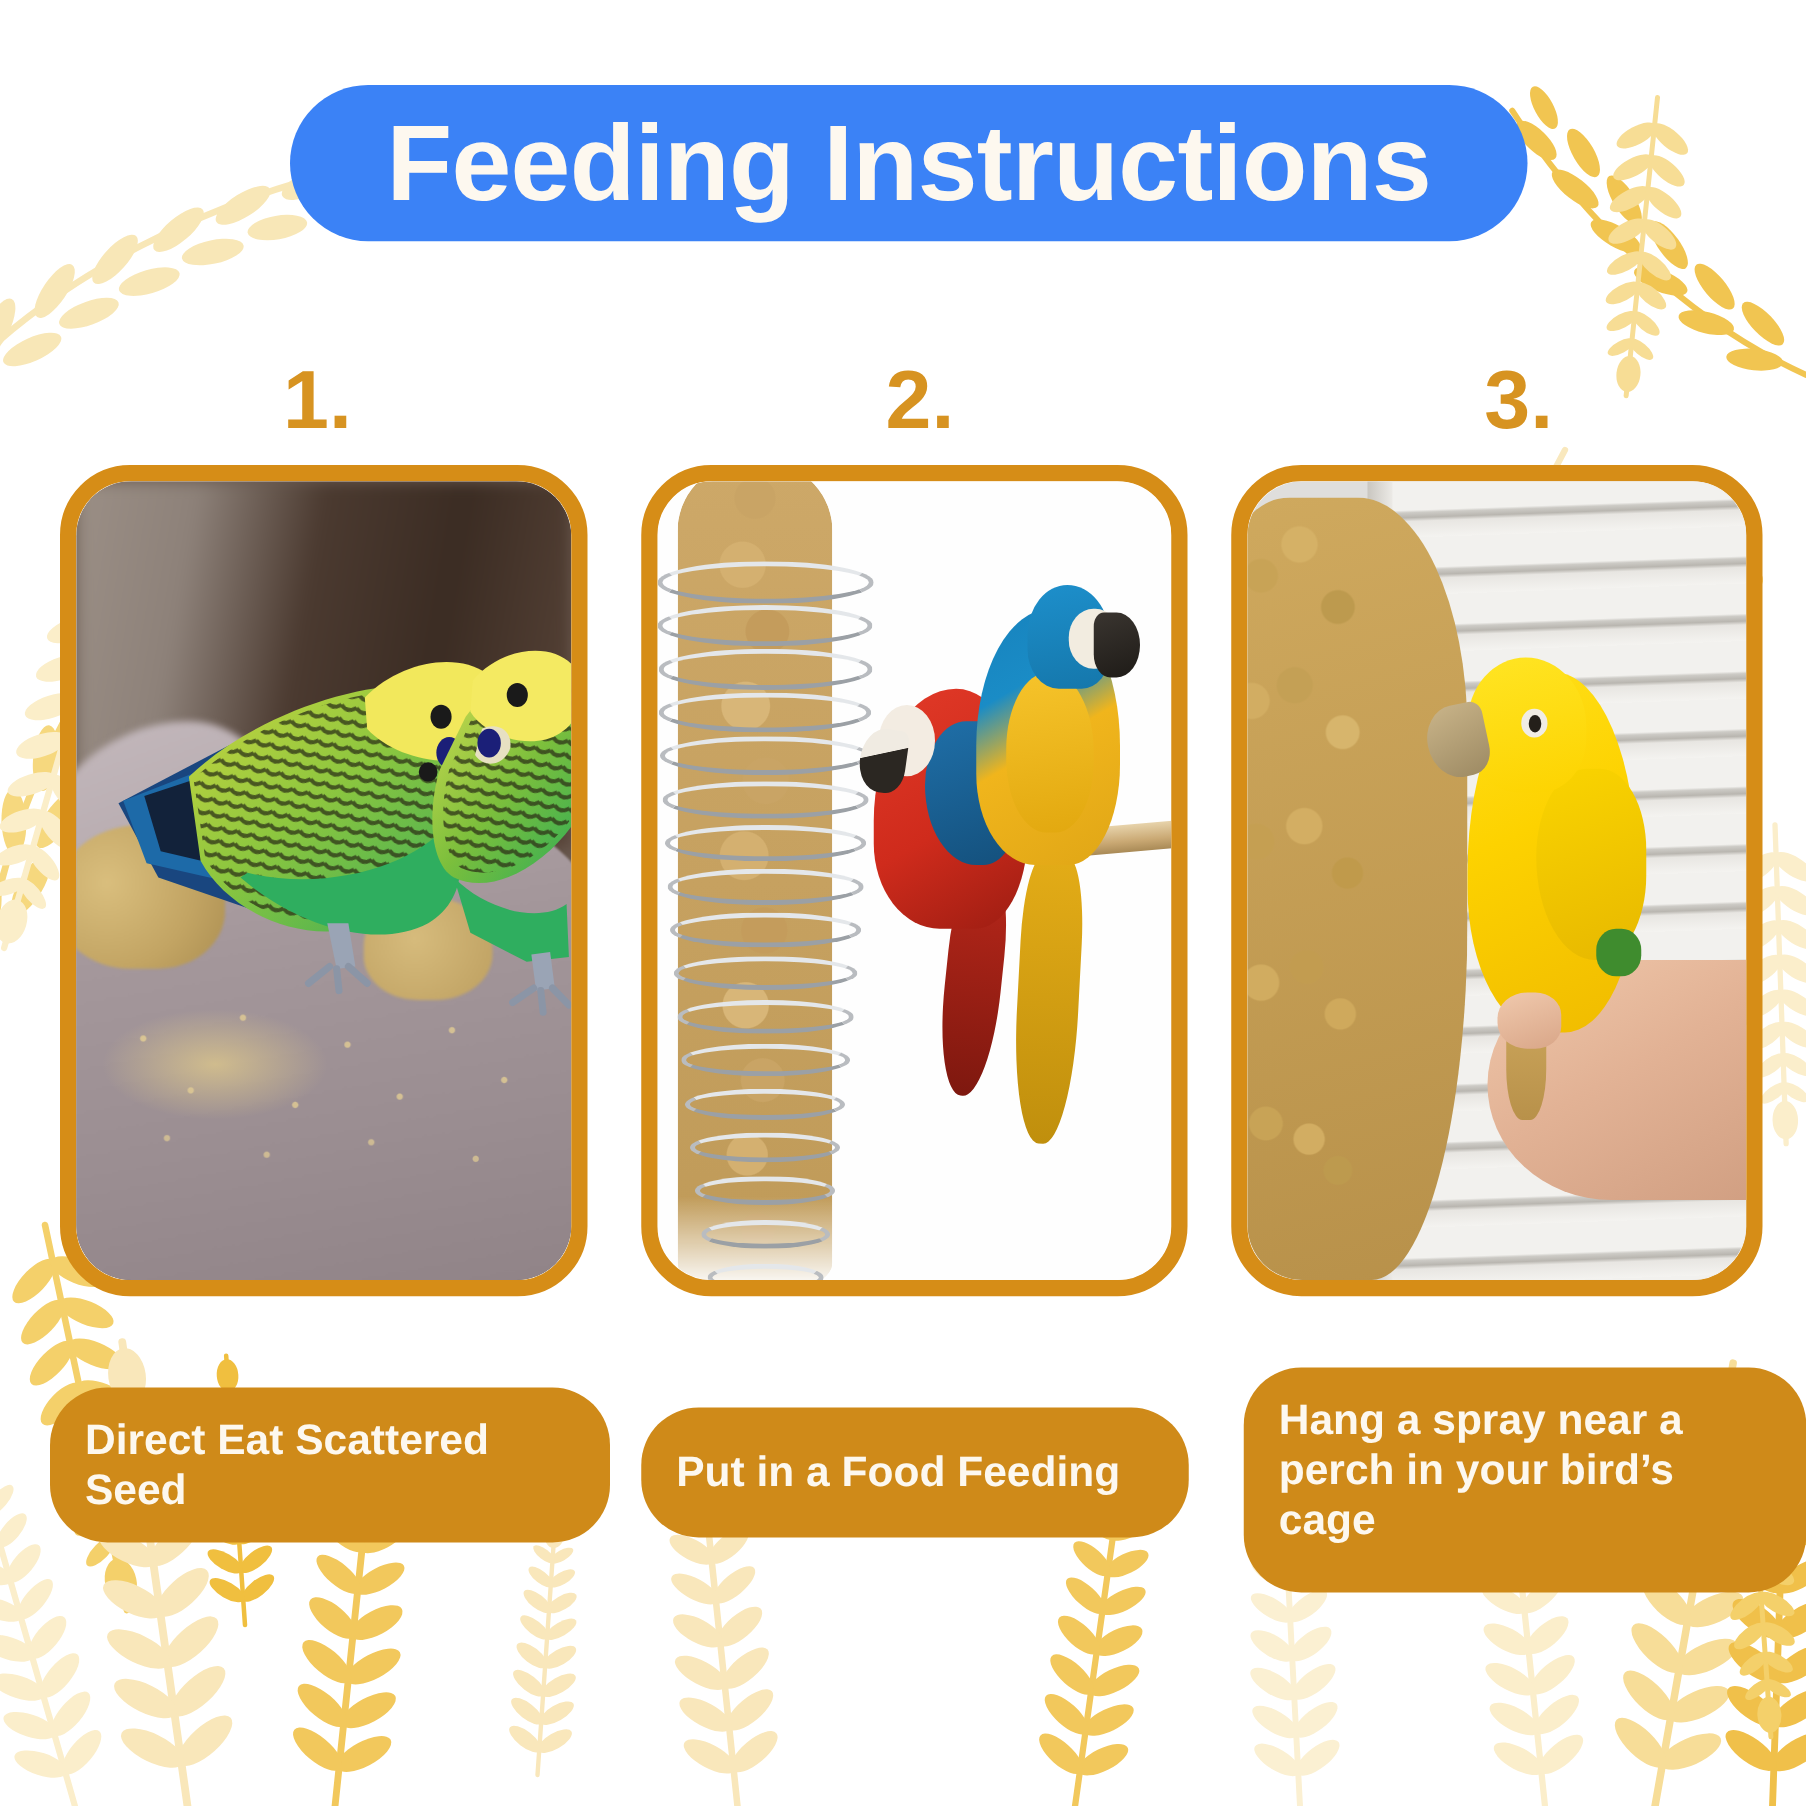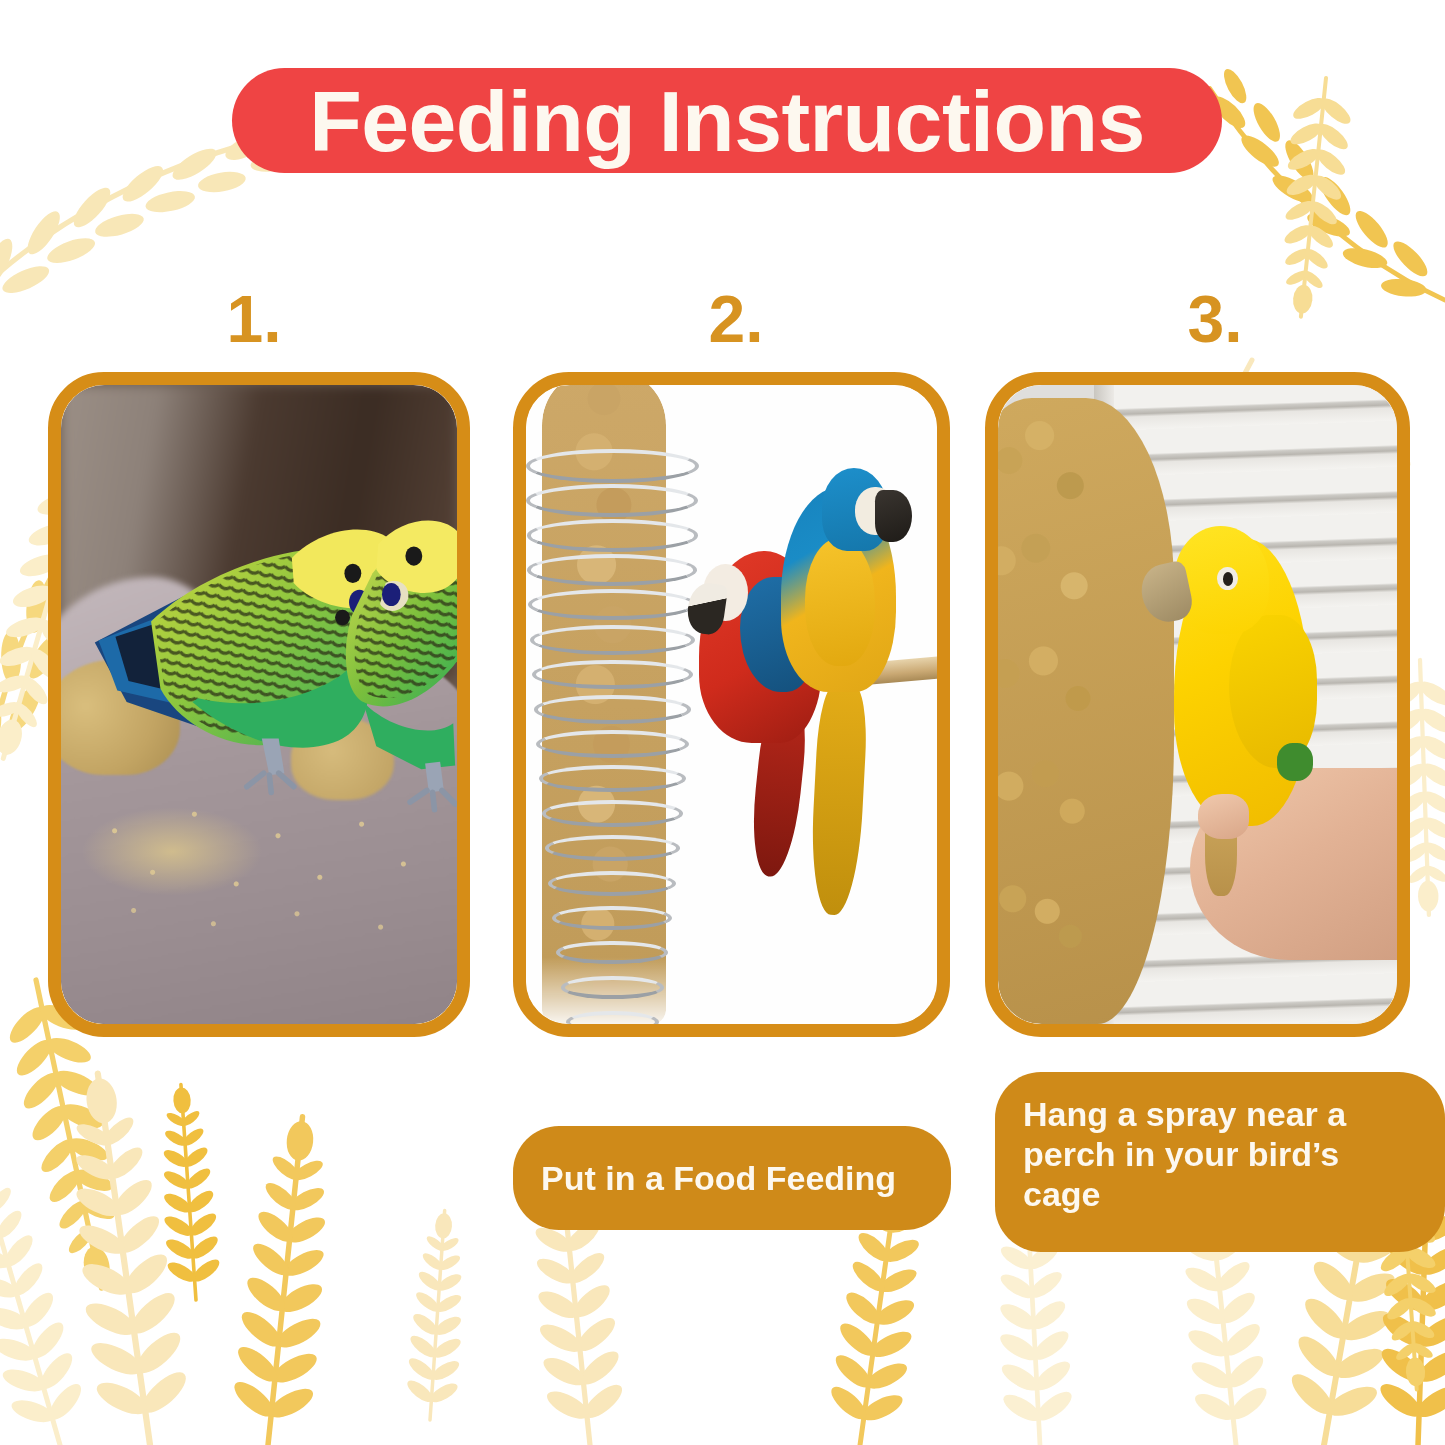--- a/index.html
+++ b/index.html
@@ -9,22 +9,22 @@
     font-family:"Liberation Sans", sans-serif;
     overflow:hidden;
   }
   #page{position:relative;width:1445px;height:1445px;background:#fff;overflow:hidden;}
 
   
   .wheat-layer{position:absolute;inset:0;width:1445px;height:1445px;pointer-events:none;}
 
   
   .title-banner{
-    position:absolute;left:232px;top:68px;width:990px;height:105px;
-    background:#ef4444;border-radius:68px;
+    position:absolute;left:232px;top:68px;width:990px;height:125px;
+    background:#3b82f6;border-radius:68px;
     display:flex;align-items:center;justify-content:center;
   }
   .title-banner .title-text{
     color:#fdf8ef;font-size:86px;font-weight:bold;
     letter-spacing:-0.5px;line-height:1;
     white-space:nowrap;
   }
 
   
   .step-num{
@@ -50,21 +50,21 @@
   .caption{
     position:absolute;background:#cf8a19;border-radius:46px;
     box-sizing:border-box;display:flex;align-items:center;
     padding:14px 26px 14px 28px;
   }
   .caption .cap-text{
     color:#fdf8ef;font-weight:bold;font-size:34px;line-height:1.18;
   }
   #caption-1{left:40px;top:1110px;width:448px;height:124px;}
   #caption-2{left:513px;top:1126px;width:438px;height:104px;align-items:center;}
-  #caption-3{left:995px;top:1072px;width:450px;height:180px;align-items:flex-start;padding-top:22px;}
+  #caption-3{left:995px;top:1094px;width:450px;height:180px;align-items:flex-start;padding-top:22px;}
 
   
   .p1-bg{position:absolute;inset:0;background:#6a5a50;}
   .p1-wall{position:absolute;left:0;top:0;width:100%;height:46%;
     background:linear-gradient(100deg,#9b8f86 0%,#8d8179 22%,#4b3a30 45%,#3b2c23 70%,#584438 100%);
     filter:blur(6px);}
   .p1-stone{position:absolute;left:-6%;top:38%;width:112%;height:70%;
     background:linear-gradient(170deg,#b2a5a9 0%,#a4979b 30%,#9b8e92 60%,#8d8084 100%);
     border-radius:52% 46% 8% 8%/30% 26% 6% 6%;filter:blur(1px);}
   .p1-stone2{position:absolute;left:-10%;top:30%;width:55%;height:36%;
@@ -453,20 +453,23 @@
       <div class="p3-bird-wing"></div>
       <div class="p3-bird-tailtip"></div>
       <div class="p3-bird-head"></div>
       <div class="p3-bird-beak"></div>
       <div class="p3-bird-eye"></div>
       <div class="p3-bird-pupil"></div>
       <div class="p3-finger"></div>
     </div>
   </div>
 
+  <div class="caption" id="caption-1">
+    <span class="cap-text">Direct Eat Scattered Seed</span>
+  </div>
   <div class="caption" id="caption-2">
     <span class="cap-text">Put in a Food Feeding</span>
   </div>
   <div class="caption" id="caption-3">
     <span class="cap-text">Hang a spray near a perch in your bird’s cage</span>
   </div>
 
 </div>
 
 </body></html>

